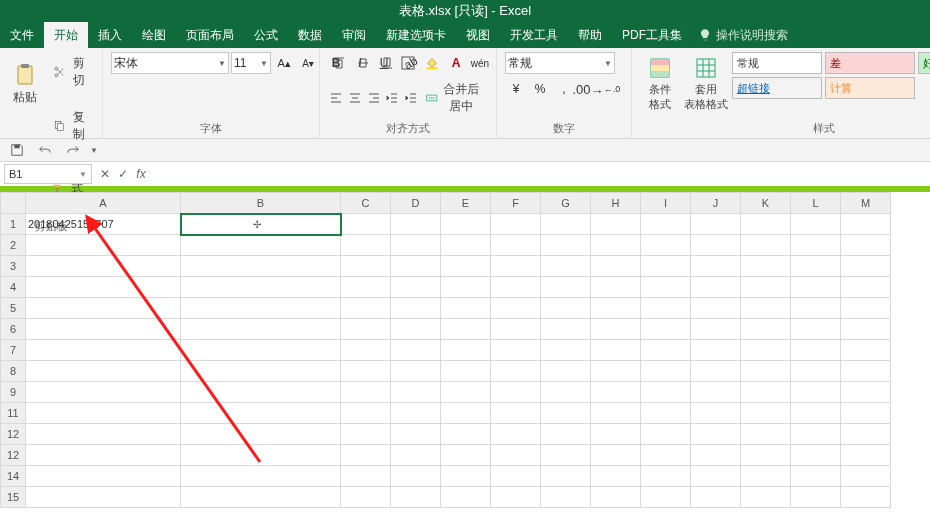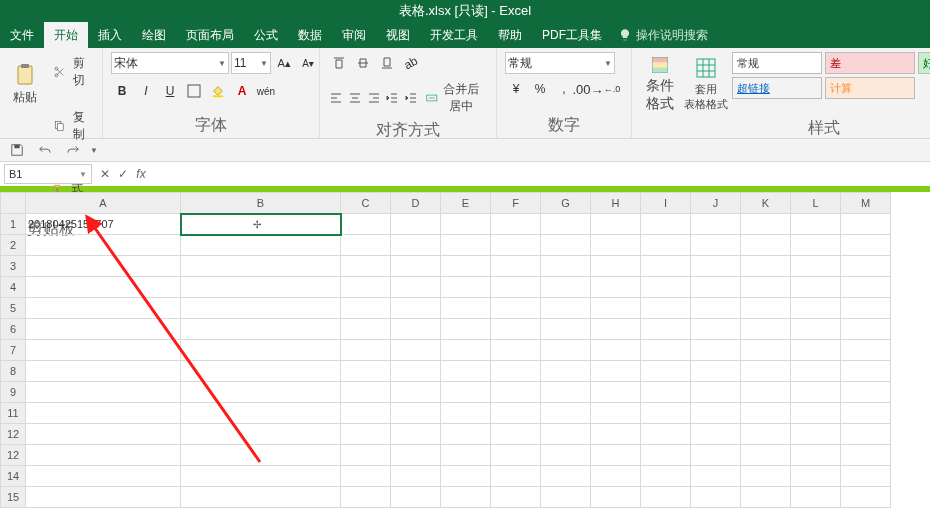--- a/index.html
+++ b/index.html
@@ -5,21 +5,21 @@
 html,body{margin:0;padding:0;font-family:"Microsoft YaHei","Segoe UI",Arial,sans-serif;font-size:12px;background:#fff;color:#333;overflow:hidden;width:930px;height:516px}
 .titlebar{background:#0f6b3b;height:22px;color:#fff;text-align:center;line-height:22px;font-size:13px}
 .tabs{background:#0f6b3b;height:26px;display:flex;align-items:center;color:#fff}
 .tabs .tab{padding:0 10px;line-height:26px;cursor:pointer;font-size:12px}
 .tabs .tab.active{background:#f3f3f3;color:#0f6b3b}
 .tabs .help{display:flex;align-items:center;margin-left:6px;color:#cfe7d7}
 .tabs .help svg{margin-right:4px}
 .ribbon{background:#f3f3f3;border-bottom:1px solid #d6d6d6;display:flex;height:90px}
 .group{border-right:1px solid #e0e0e0;padding:4px 8px 2px 8px;display:flex;flex-direction:column;justify-content:space-between}
 .group .body{display:flex;align-items:flex-start;gap:6px}
-.group .label{text-align:center;color:#666;font-size:16px;padding-top:2px}
+.group .label{text-align:center;color:#666;font-size:11px;padding-top:2px}
 .col{display:flex;flex-direction:column;gap:14px}
 .row{display:flex;align-items:center;gap:2px}
 .btn{display:flex;align-items:center;gap:2px;padding:2px 4px;border:1px solid transparent;background:transparent;cursor:pointer;font-size:12px;color:#444}
 .big{flex-direction:column;width:40px;height:64px;justify-content:center}
 .big .icn{width:24px;height:24px}
 .icn{display:inline-block;width:16px;height:16px}
 .sel{border:1px solid #c8c8c8;background:#fff;height:20px;font-size:12px;padding:0 2px;display:flex;align-items:center;justify-content:space-between}
 .sel .dd{font-size:8px;color:#666;margin-left:4px}
 .fmt-btn{width:20px;height:20px;display:flex;align-items:center;justify-content:center;border:1px solid transparent;cursor:pointer}
 .style-cell{width:80px;height:20px;border:1px solid #bbb;display:flex;align-items:center;padding:0 4px;font-size:11px}
@@ -52,20 +52,21 @@
 
 <div class="tabs">
   <div class="tab">文件</div>
   <div class="tab active">开始</div>
   <div class="tab">插入</div>
   <div class="tab">绘图</div>
   <div class="tab">页面布局</div>
   <div class="tab">公式</div>
   <div class="tab">数据</div>
   <div class="tab">审阅</div>
+  <div class="tab">新建选项卡</div>
   <div class="tab">视图</div>
   <div class="tab">开发工具</div>
   <div class="tab">帮助</div>
   <div class="tab">PDF工具集</div>
   <div class="help">
     <svg width="14" height="14" viewBox="0 0 24 24">
         <path fill="#cfe7d7" d="M9 21h6v-1H9v1zm3-19a7 7 0 00-4 12.7V17h8v-2.3A7 7 0 0012 2z"></path>
       </svg>
     <span>操作说明搜索</span>
   </div>
@@ -104,21 +105,21 @@
               <rect x="8" y="9" width="4" height="10" fill="#888"></rect>
             </svg>
           <span>格式刷</span>
         </button>
       </div>
     </div>
     <div class="label">剪贴板</div>
   </div>
 
   <div class="group" style="width:200px">
-    <div class="body" style="flex-direction:column;width:100%">
+    <div class="body" style="width:100%">
       <div class="row">
         <div class="sel" style="width:112px">
           <span>宋体</span>
             <span class="dd">▼</span>
         </div>
         <div class="sel" style="width:34px">
           <span>11</span>
             <span class="dd">▼</span>
         </div>
         <div class="fmt-btn">
@@ -249,21 +250,21 @@
 
   <div class="group" style="flex:1">
     <div class="body">
       <button class="btn big">
         <svg class="icn" viewBox="0 0 24 24">
             <rect x="3" y="3" width="18" height="18" fill="none" stroke="#2a7"></rect>
             <rect x="3" y="3" width="18" height="6" fill="#f5b6b6"></rect>
             <rect x="3" y="9" width="18" height="6" fill="#ffe9a8"></rect>
             <rect x="3" y="15" width="18" height="6" fill="#b8e2c5"></rect>
           </svg>
-        <span style="font-size:14px">条件格式</span>
+        <span style="font-size:11px">条件格式</span>
       </button>
       <button class="btn big">
         <svg class="icn" viewBox="0 0 24 24">
             <rect x="3" y="3" width="18" height="18" fill="none" stroke="#2a7"></rect>
             <path d="M3 9h18M3 15h18M9 3v18M15 3v18" stroke="#2a7"></path>
           </svg>
         <span style="font-size:11px;white-space:pre;text-align:center">套用
 表格格式</span>
       </button>
       <div class="col" style="gap:3px">

